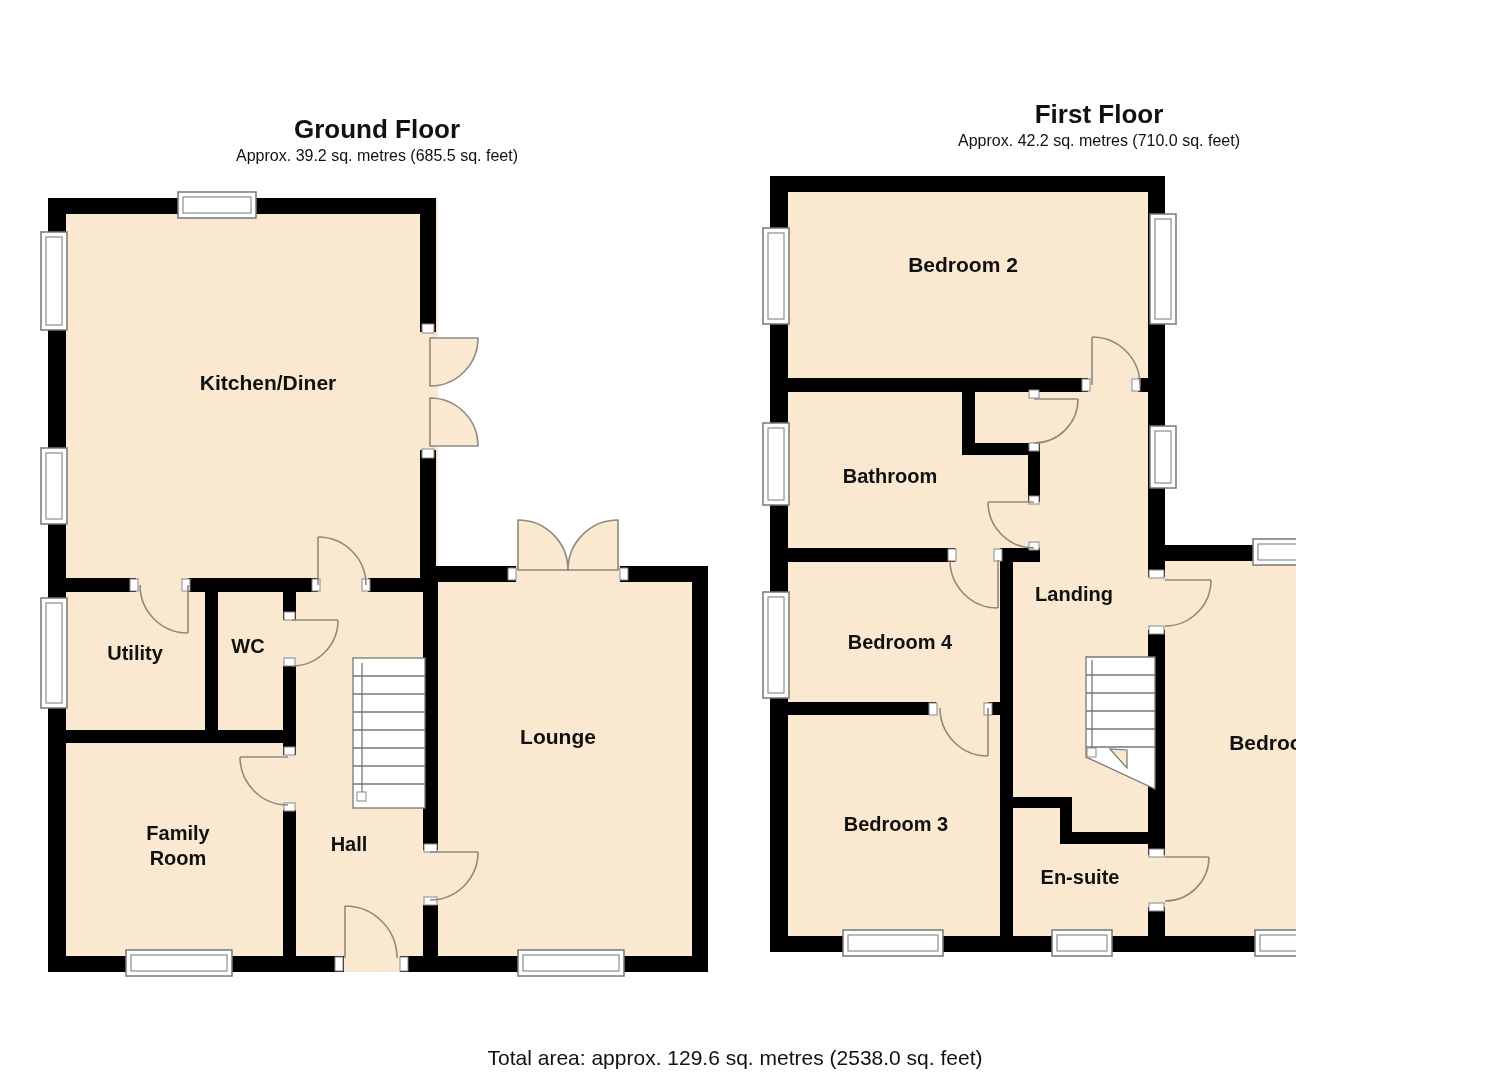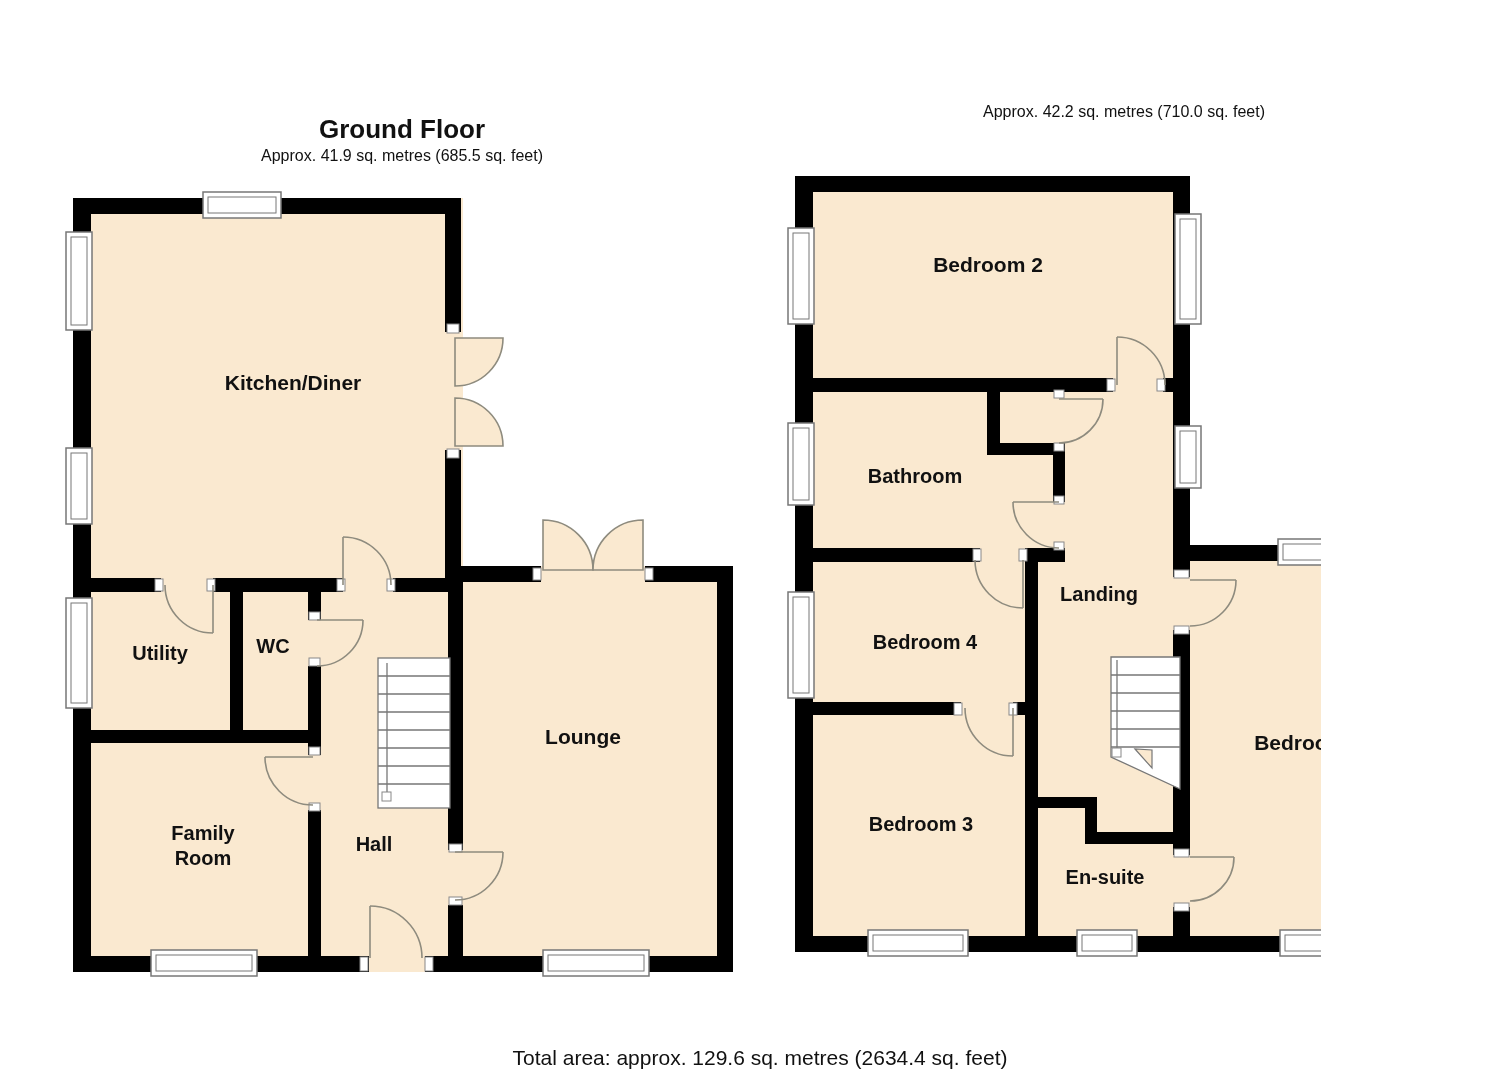--- a/index.html
+++ b/index.html
@@ -1,17 +1,17 @@
 <!DOCTYPE html>
 <html><head>
 <meta charset="utf-8">
 <style>
   html,body{margin:0;padding:0;background:#ffffff;}
   .canvas{position:relative;width:1296px;height:1080px;background:#ffffff;
-          font-family:"Liberation Sans",sans-serif;overflow:hidden;margin-left:25px;}
+          font-family:"Liberation Sans",sans-serif;overflow:hidden;}
   .floor-title{position:absolute;transform:translateX(-50%);text-align:center;white-space:nowrap;color:#111;}
   .floor-title .t1{font-size:26px;font-weight:bold;line-height:1.1;}
   .floor-title .t2{font-size:16px;margin-top:3px;}
   .footer-text{position:absolute;transform:translateX(-50%);font-size:21px;color:#111;white-space:nowrap;}
   svg{position:absolute;left:0;top:0;}
   .wall{fill:#000000;stroke:none;}
   .roombase{fill:#FAE9D0;stroke:none;}
   .door{fill:none;stroke:#8E8B7E;stroke-width:1.6;}
   .doorfill{fill:#FAE9D0;stroke:#8E8B7E;stroke-width:1.6;}
   .win{fill:#ffffff;stroke:#777777;stroke-width:1.5;}
@@ -23,24 +23,25 @@
               fill:#111111;text-anchor:middle;}
   .room-label.big{font-size:21px;}
 </style>
 </head>
 <body>
 
 <div class="canvas">
 
   <div class="floor-title" style="left:377px;top:115px">
     <div class="t1">Ground Floor</div>
-    <div class="t2">Approx. 41.9 sq. metres (685.5 sq. feet)</div>
+    <div class="t2">Approx. 39.2 sq. metres (685.5 sq. feet)</div>
   </div>
 
   <div class="floor-title" style="left:1099px;top:100px">
+    <div class="t1">First Floor</div>
     <div class="t2">Approx. 42.2 sq. metres (710.0 sq. feet)</div>
   </div>
 
   <svg width="1485" height="1080" viewBox="0 0 1485 1080">
 
     <g>
 
       <rect class="roombase" x="48" y="198" width="390" height="774"></rect>
       <rect class="roombase" x="423" y="566" width="285" height="406"></rect>
 
@@ -301,14 +302,14 @@
         <text class="room-label" x="890" y="483">Bathroom</text>
         <text class="room-label" x="1074" y="601">Landing</text>
         <text class="room-label" x="900" y="649">Bedroom 4</text>
         <text class="room-label" x="896" y="831">Bedroom 3</text>
         <text class="room-label" x="1080" y="884">En-suite</text>
         <text class="room-label big" x="1284" y="750">Bedroom 1</text>
       </g>
     </g>
   </svg>
 
-  <div class="footer-text" style="left:735px;top:1046px">Total area: approx. 129.6 sq. metres (2634.4 sq. feet)</div>
+  <div class="footer-text" style="left:735px;top:1046px">Total area: approx. 129.6 sq. metres (2538.0 sq. feet)</div>
 </div>
 
 </body></html>

